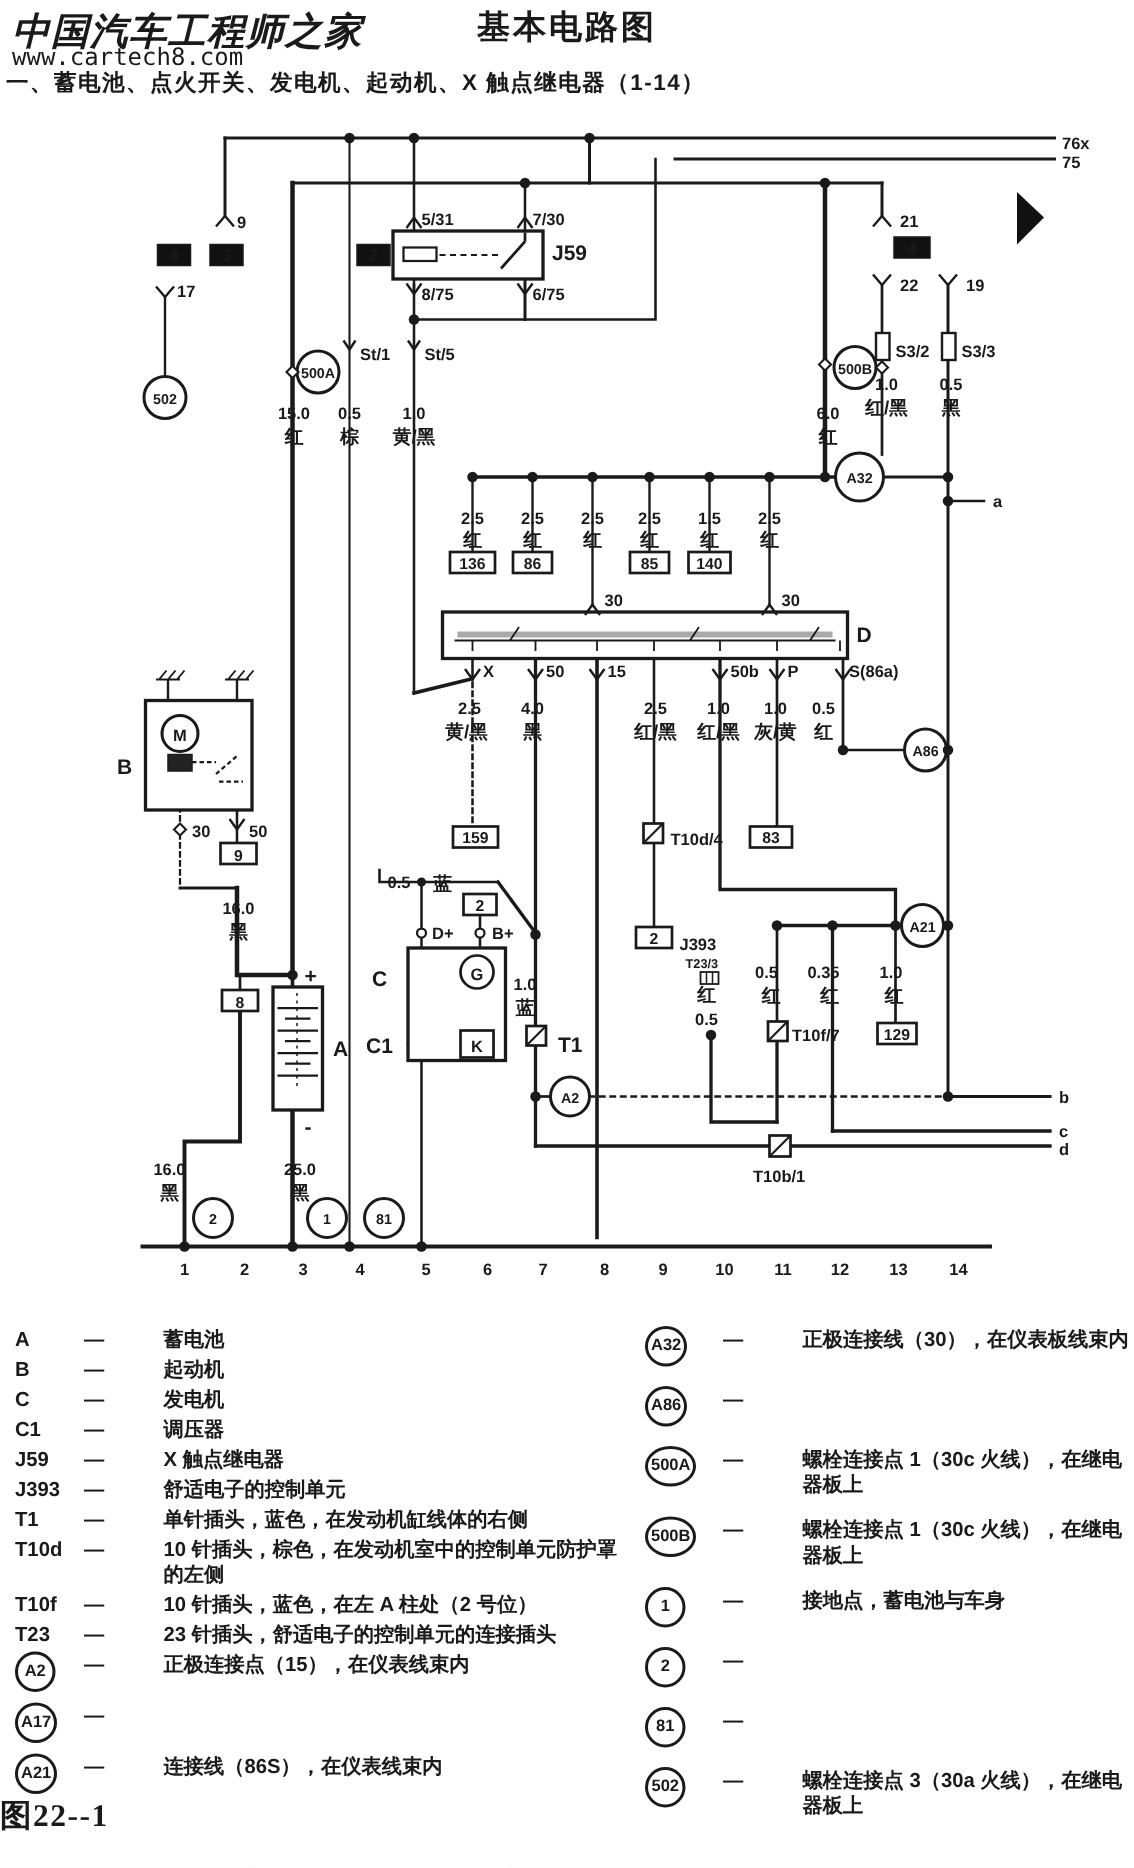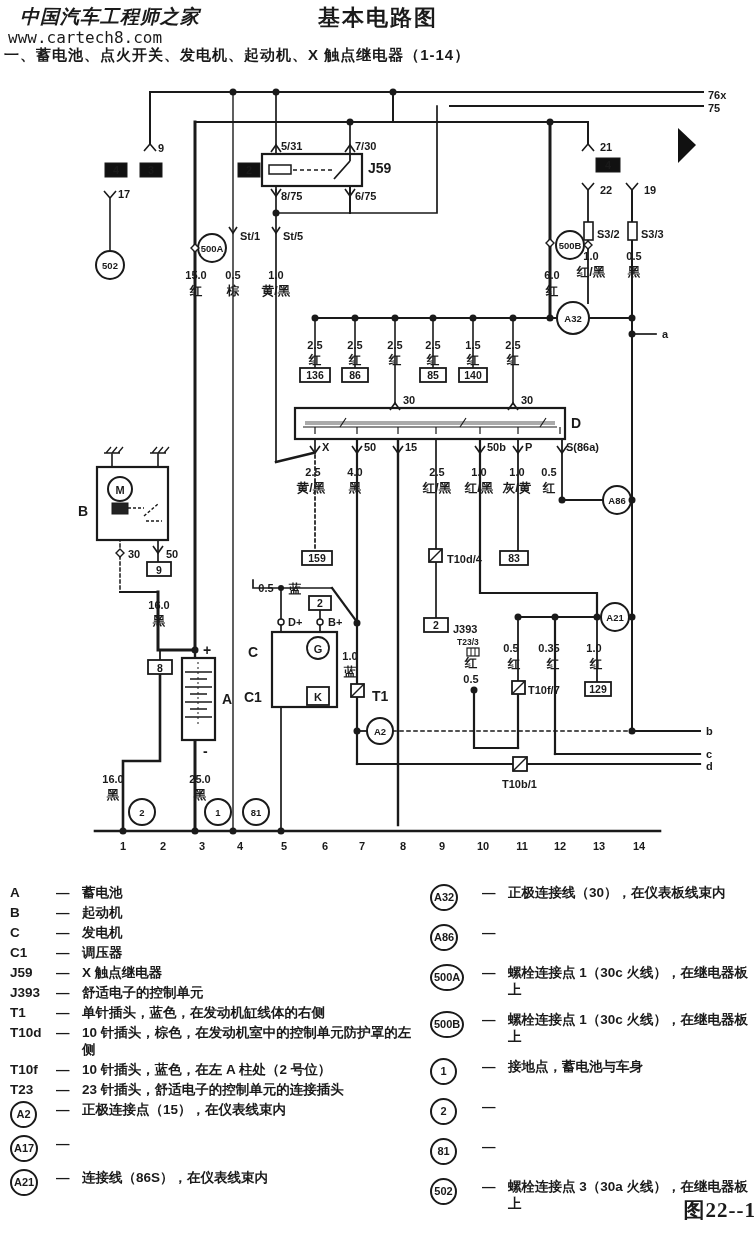--- a/index.html
+++ b/index.html
@@ -1,18 +1,18 @@
 <!DOCTYPE html>
 <html><head>
 <meta charset="utf-8">
 <style>
   html,body{margin:0;padding:0;background:#f6f6f4;}
   #page{position:relative;width:756px;height:1245px;background:#ffffff;font-family:"Liberation Sans",sans-serif;color:#1a1a1a;overflow:hidden;}
   
-  #logo{position:absolute;left:20px;top:4px;font-family:Liberation Sans, sans-serif;font-weight:bold;font-style:italic;font-size:19px;letter-spacing:1px;}
+  #logo{position:absolute;left:8px;top:4px;font-family:Liberation Sans, sans-serif;font-weight:bold;font-style:italic;font-size:25px;letter-spacing:1px;}
   #siteurl{position:absolute;left:8px;top:28px;font-family:"DejaVu Sans Mono",monospace;font-size:16px;}
   #title{position:absolute;left:0;top:3px;width:100%;text-align:center;font-size:22px;font-weight:bold;letter-spacing:2px;}
   #subtitle{position:absolute;left:4px;top:46px;font-size:15px;font-weight:bold;letter-spacing:1px;}
   
   #diagram{position:absolute;left:0;top:0;}
   #diagram text{font-family:"Liberation Sans",sans-serif;font-weight:bold;fill:#1a1a1a;}
   text.sz{font-size:11px;}
   text.cn{font-size:12.5px;}
   text.tm{font-size:11px;}
   text.bx{font-size:10.5px;}
@@ -24,22 +24,22 @@
   .legend{position:absolute;font-size:13.5px;font-weight:bold;}
   #legend-left{left:10px;top:884px;width:414px;}
   #legend-right{left:430px;top:884px;width:324px;}
   .lrow{display:flex;align-items:flex-start;margin-bottom:3px;line-height:17px;}
   #legend-right .lrow{margin-bottom:13px;}
   .lrow.circled{margin-bottom:7px;}
   .code{flex:0 0 46px;}
   #legend-right .code{flex:0 0 52px;}
   .ccode{display:inline-flex;justify-content:center;align-items:center;min-width:27px;height:27px;border:2px solid #1a1a1a;border-radius:50%;font-size:11px;padding:0 2px;box-sizing:border-box;background:#fff;}
   .dash{flex:0 0 26px;text-align:left;}
-  .ltext{flex:1 1 auto;}
-  #caption{position:absolute;left:0;top:1196px;width:100%;text-align:right;font-family:"Liberation Serif",serif;font-size:21px;font-weight:bold;letter-spacing:1px;}
+  .ltext{flex:1 1 auto;margin-left:27px;}
+  #caption{position:absolute;left:0;top:1196px;width:100%;text-align:left;font-family:"Liberation Serif",serif;font-size:21px;font-weight:bold;letter-spacing:1px;}
 </style>
 </head>
 <body>
 
 <div id="page">
 
   <div id="logo">中国汽车工程师之家</div>
   <div id="siteurl">www.cartech8.com</div>
   <div id="title">基本电路图</div>
   <div id="subtitle">一、蓄电池、点火开关、发电机、起动机、X 触点继电器（1-14）</div>

